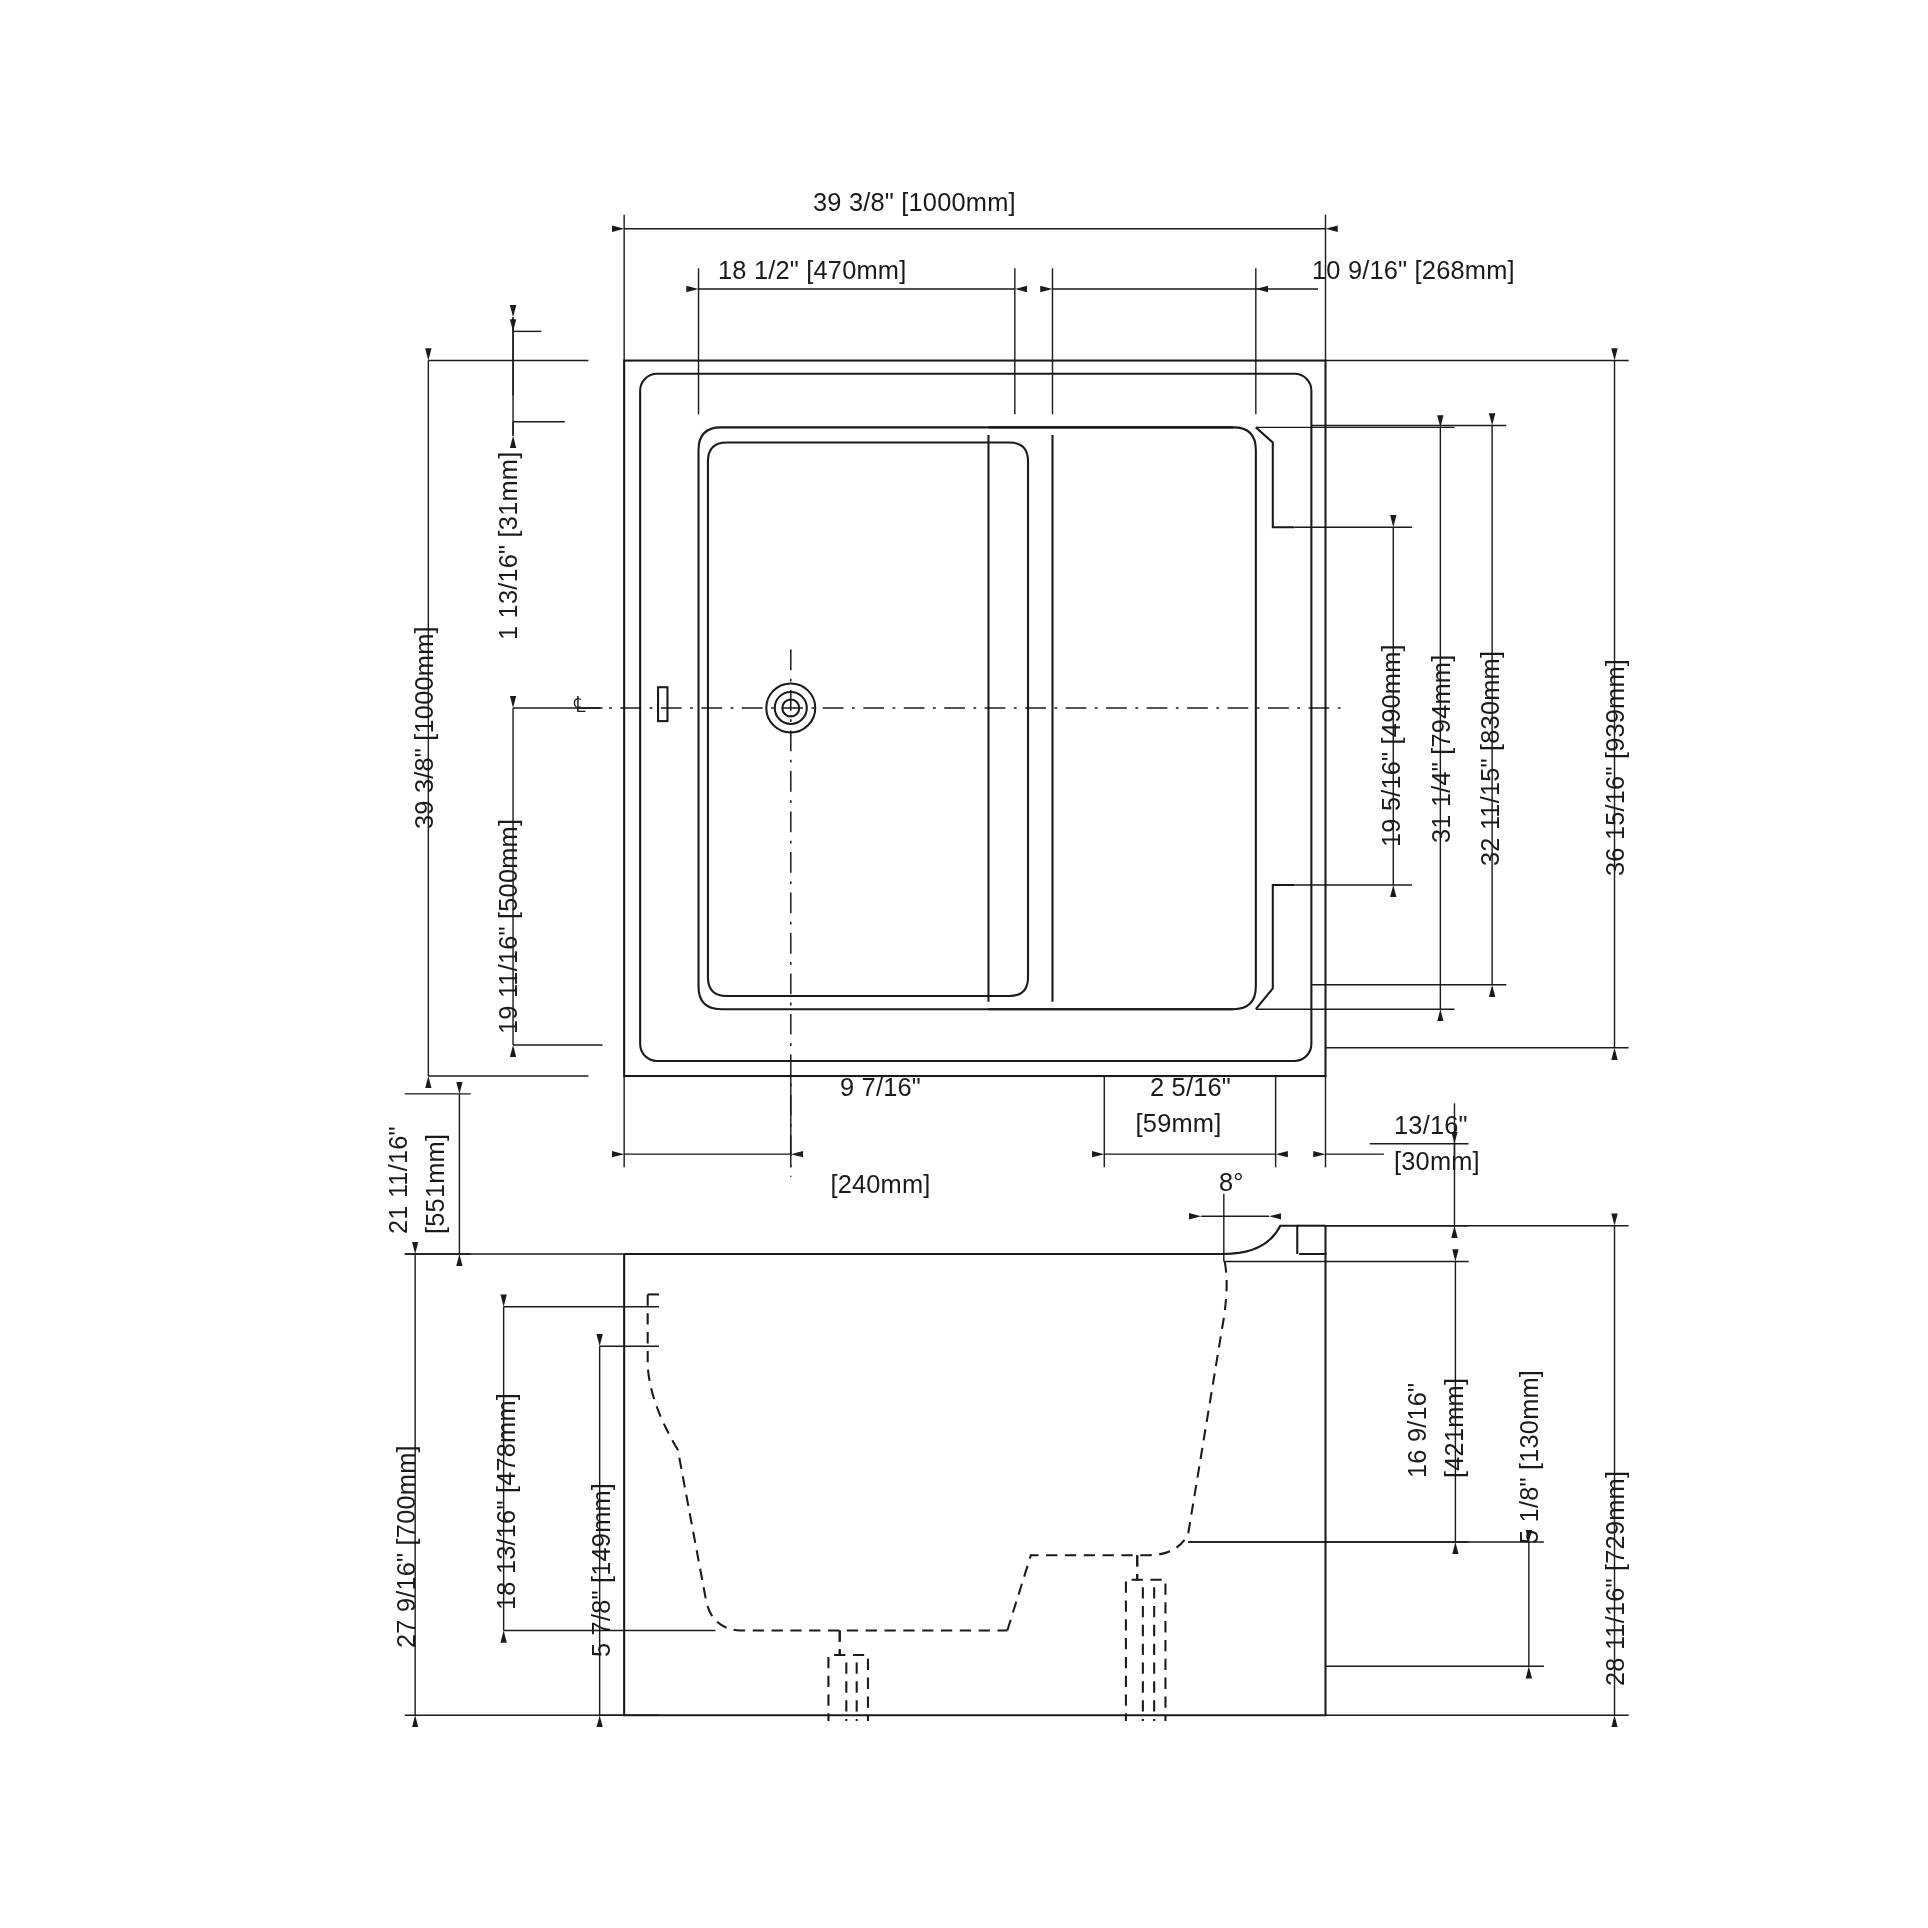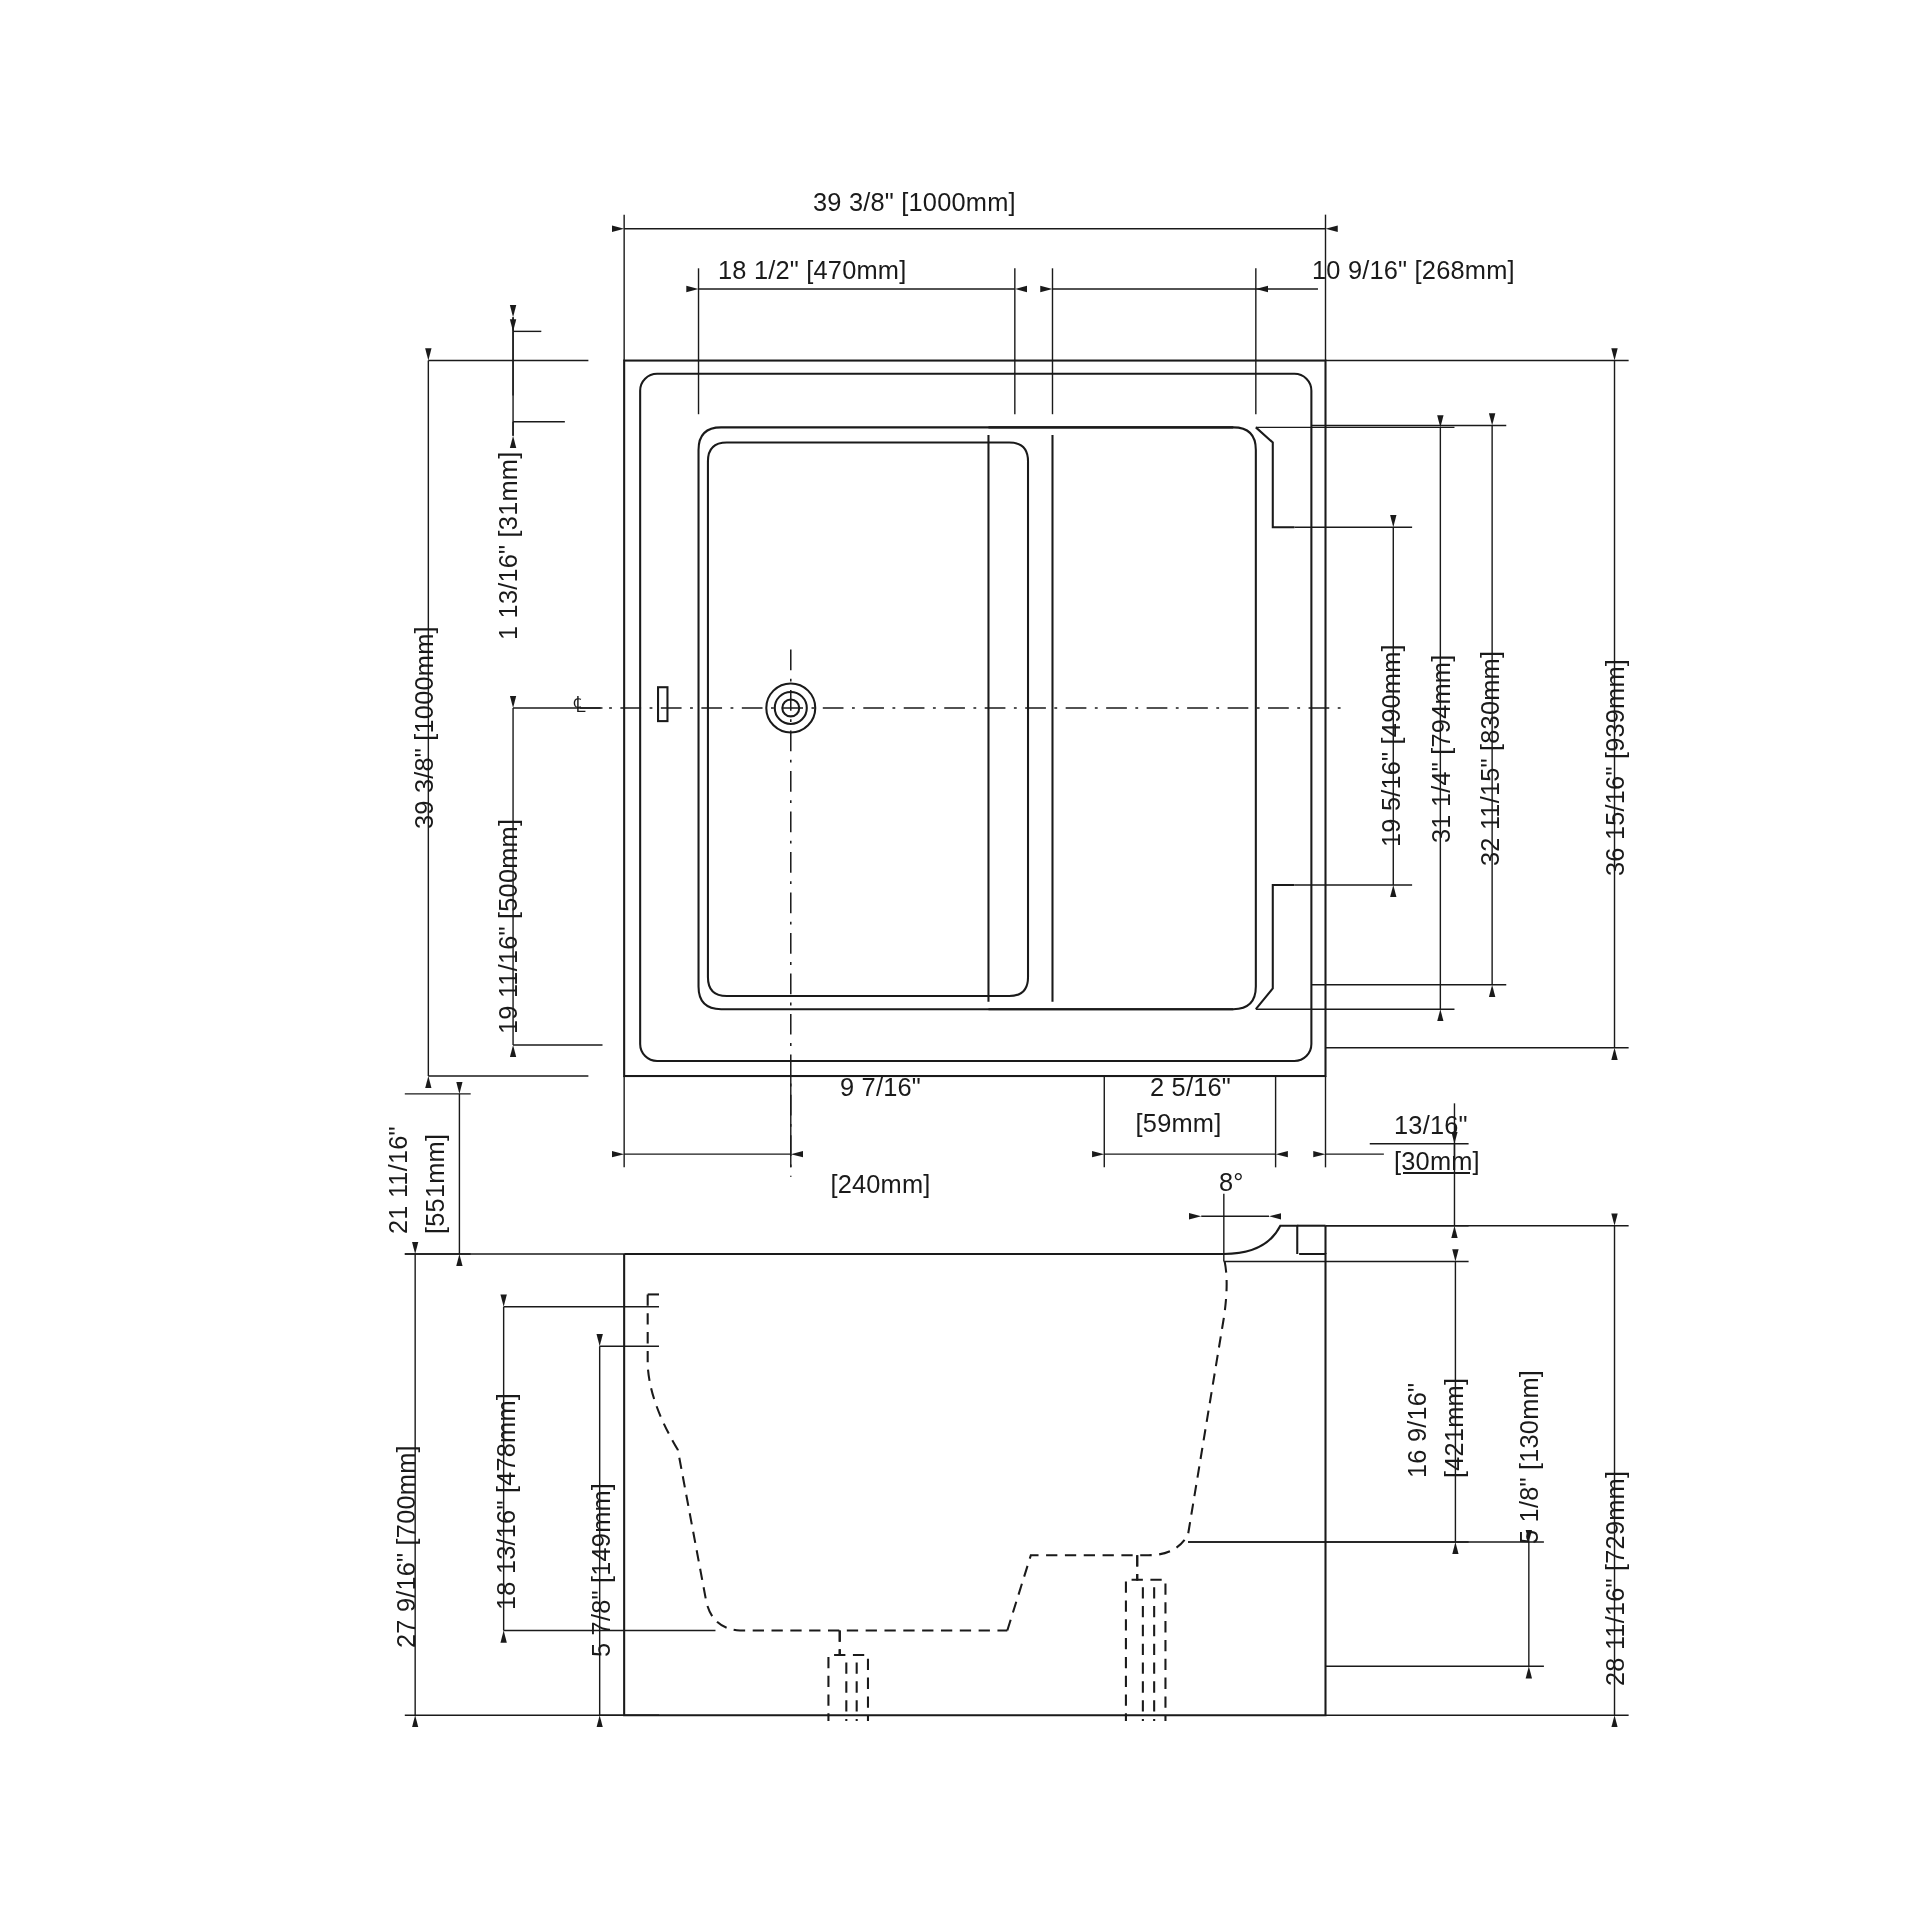--- a/index.html
+++ b/index.html
@@ -230,21 +230,21 @@
   <div class="dimtext vert" style="left:1476px; top:866px; transform:rotate(-90deg);">32 11/15" [830mm]</div>
   <div class="dimtext vert" style="left:1601px; top:876px; transform:rotate(-90deg);">36 15/16" [939mm]</div>
 
   <div class="dimtext center" style="left:796px; top:1073px; width:169px;">9 7/16"</div>
   <div class="dimtext center" style="left:796px; top:1170px; width:169px;">[240mm]</div>
 
   <div class="dimtext center" style="left:1106px; top:1073px; width:169px;">2 5/16"</div>
   <div class="dimtext center" style="left:1106px; top:1109px; width:145px;">[59mm]</div>
 
   <div class="dimtext" style="left:1394px; top:1111px;">13/16"</div>
-  <div class="dimtext" style="left:1394px; top:1147px;text-decoration:underline;">[30mm]</div>
+  <div class="dimtext" style="left:1394px; top:1147px;">[30mm]</div>
 
   <div class="dimtext vert" style="left:384px; top:1234px; transform:rotate(-90deg);">21 11/16"</div>
   <div class="dimtext vert" style="left:421px; top:1234px; transform:rotate(-90deg);">[551mm]</div>
 
   <div class="dimtext vert" style="left:392px; top:1648px; transform:rotate(-90deg);">27 9/16" [700mm]</div>
   <div class="dimtext vert" style="left:492px; top:1610px; transform:rotate(-90deg);">18 13/16" [478mm]</div>
   <div class="dimtext vert" style="left:587px; top:1657px; transform:rotate(-90deg);">5 7/8" [149mm]</div>
 
   <div class="dimtext" style="left:1219px; top:1168px;">8°</div>
 

